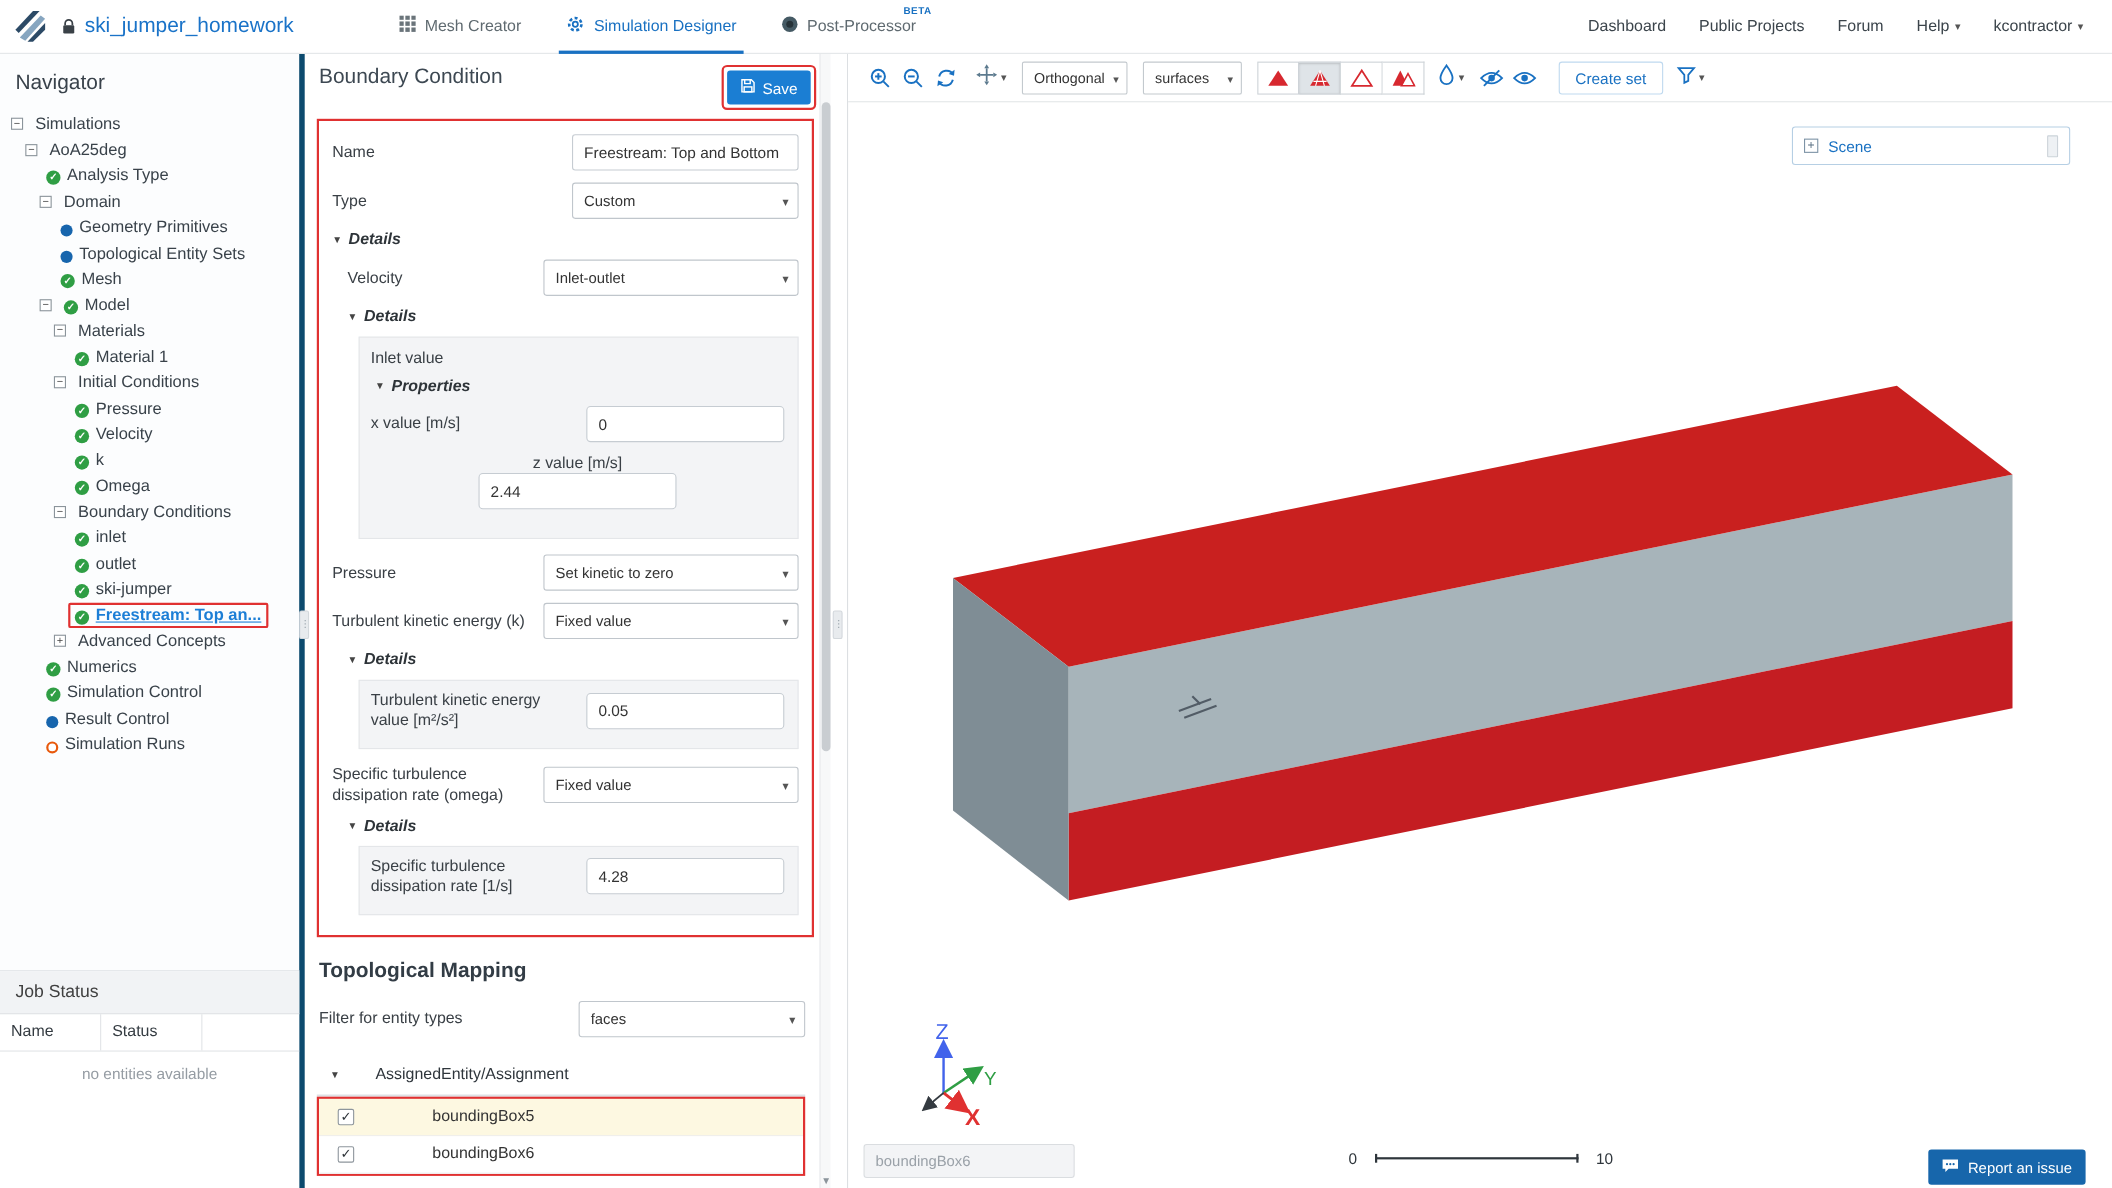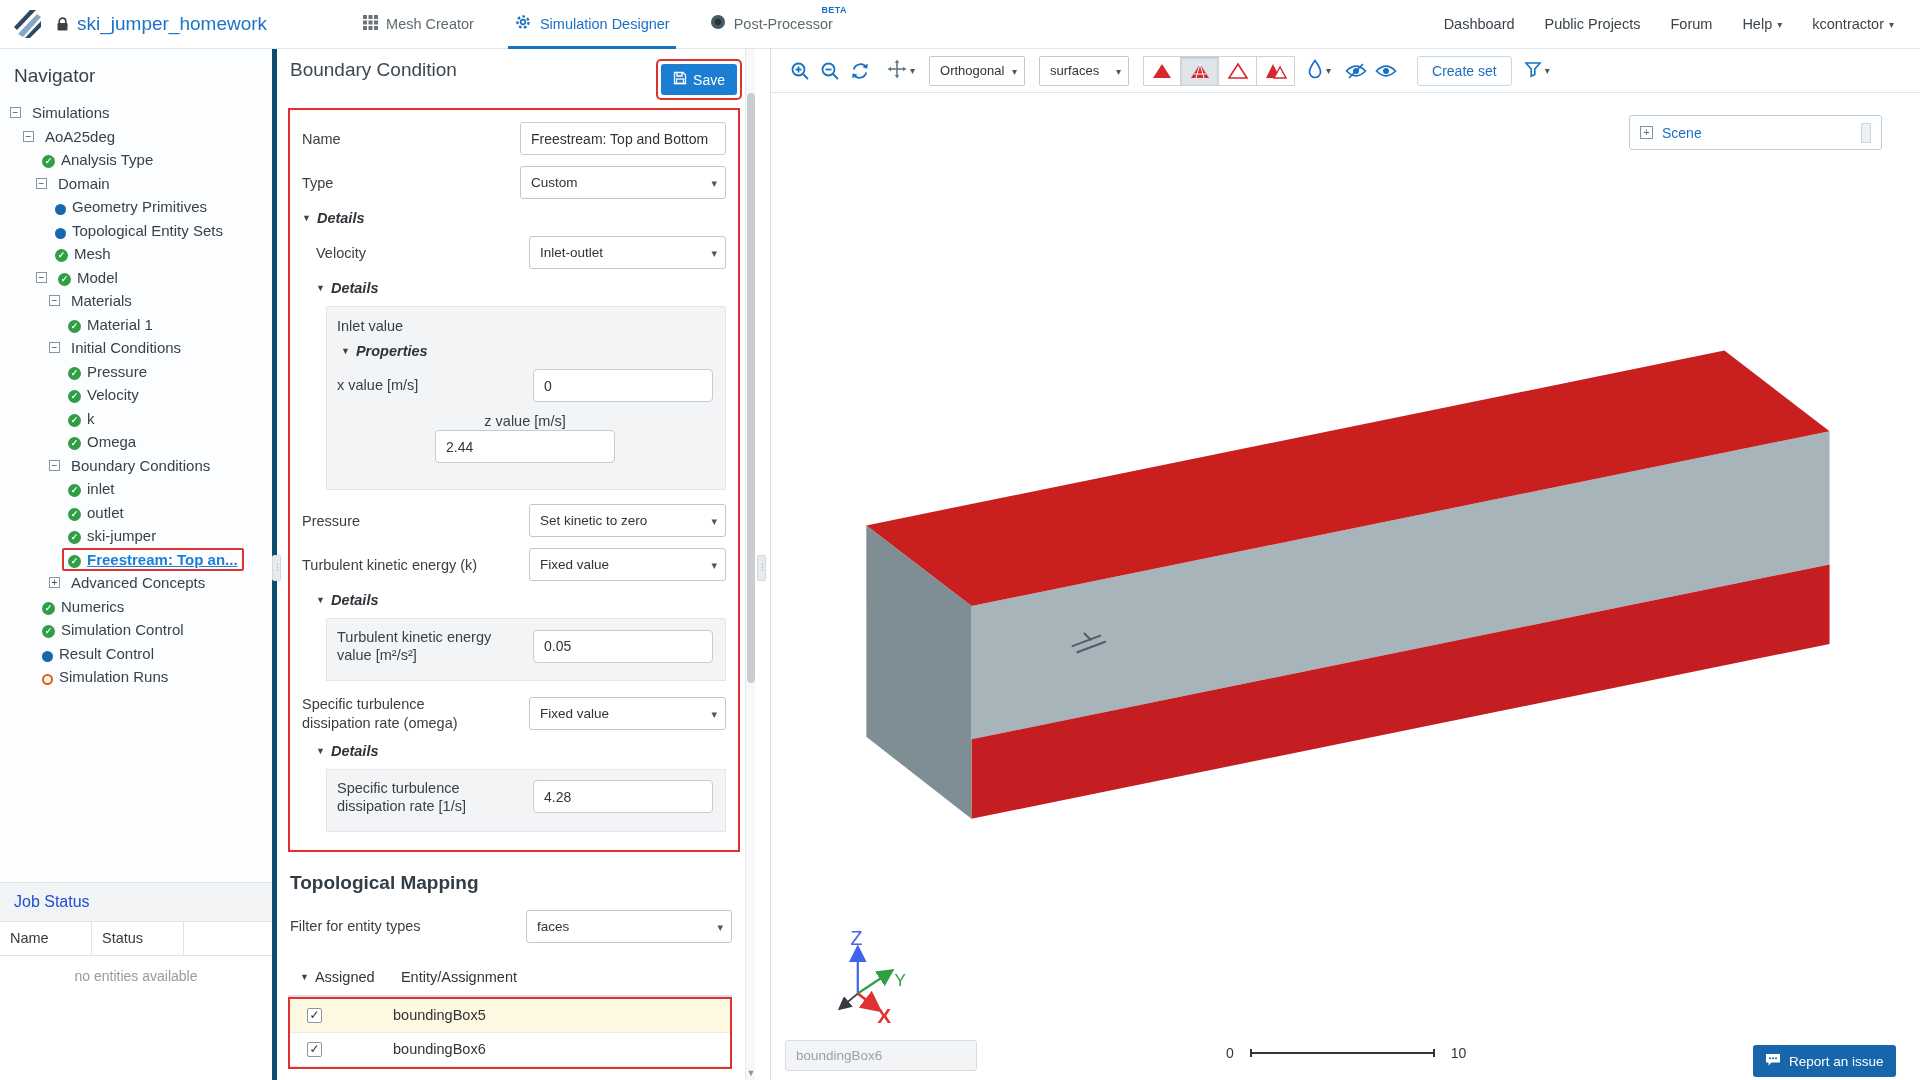--- a/index.html
+++ b/index.html
@@ -32,21 +32,21 @@
   .ti-inner { display:inline-flex; align-items:flex-end; gap:6px; padding:1px 4px; border:2px solid transparent; border-radius:2px; }
   .ti-inner.selected { border-color:#e03131; }
   .ti-inner.selected .ti-label { color:#1c7ed6; text-decoration:underline; font-weight:bold; }
   .st { flex:none; display:inline-block; }
   .st-check { width:13px; height:13px; border-radius:50%; background:#2f9e44; color:#fff;
     font-size:9px; line-height:13px; text-align:center; font-weight:bold; }
   .st-dot { width:11px; height:11px; border-radius:50%; background:#1765ad; }
   .st-pending { width:11px; height:11px; border-radius:50%; border:2.5px solid #e8590c; background:#fff; }
 
   .job-status { height:198px; border-top:1px solid #dfe3e6; background:#fff; }
-  .js-header { background:#f1f3f5; border-bottom:1px solid #e1e4e7; padding:10px 14px; font-size:16px; color:#1d4ed8; }
+  .js-header { background:#f1f3f5; border-bottom:1px solid #e1e4e7; padding:10px 14px; font-size:16px; color:#404040; }
   .js-cols { display:flex; border-bottom:1px solid #e1e4e7; height:34px; font-size:14.5px; color:#343b41; }
   .js-cell { padding:8px 10px; border-right:1px solid #e1e4e7; }
   .js-cell.c1 { width:92px; } .js-cell.c2 { width:92px; } .js-cell.c3 { flex:1; border-right:none; }
   .js-empty { text-align:center; color:#959ca3; font-size:14px; padding-top:12px; }
 
   
   .panel { position:absolute; left:278px; top:49px; width:468px; bottom:0; background:#fff; overflow:hidden; }
   .panel-head { display:flex; align-items:flex-start; justify-content:space-between; padding:10px 4px 4px 12px; }
   .panel-title { font-size:19px; font-weight:500; color:#3d4852; }
   .ann { border:2px solid #e03131; }
@@ -57,41 +57,41 @@
   .form-box { margin:4px 6px 0 10px; padding:12px 12px 14px 12px; }
   .frow { display:flex; align-items:center; justify-content:space-between; margin-bottom:11px; }
   .frow.ind { padding-left:14px; }
   .flabel { font-size:14.5px; color:#3a4046; }
   .flabel.wrap { max-width:180px; line-height:1.25; }
   .tinput { height:33px; border:1px solid #c6ccd2; border-radius:3px; padding:0 10px; font-size:14px;
     font-family:inherit; color:#333; background:#fff; width:206px; }
   .tinput.w180 { width:180px; border-radius:4px; }
   .fselect { position:relative; height:33px; width:206px; border:1px solid #c0c6cc; border-radius:3px;
     background:#fff; display:flex; align-items:center; padding:0 24px 0 10px; font-size:13.5px; color:#333; cursor:pointer; }
-  .fselect.w195 { width:197px; }
+  .fselect.w195 { width:232px; }
   .fselect .car { position:absolute; right:8px; top:10px; font-size:11px; color:#555; }
   .details-head { display:flex; align-items:center; gap:6px; margin:2px 0 10px 0; font-size:14.5px;
     font-weight:bold; font-style:italic; color:#2e3439; }
   .details-head.ind { margin-left:14px; }
   .tri { font-size:9px; color:#444; font-style:normal; }
   .gpanel { background:#f3f4f6; border:1px solid #e4e6e9; margin:0 0 14px 24px; padding:9px 12px 12px 10px; }
   .gp-title { font-size:14.5px; color:#3a4046; margin:2px 0 9px 0; }
   .gp-props { display:flex; align-items:center; gap:6px; font-size:14.5px; font-weight:bold; font-style:italic;
     color:#2e3439; margin:0 0 10px 4px; }
   .grow { display:flex; align-items:center; justify-content:space-between; margin-bottom:10px; }
   .grow:last-child { margin-bottom:4px; }
   .glabel { font-size:14.5px; color:#3a4046; max-width:175px; line-height:1.25; }
 
   .section-title { font-size:19px; font-weight:bold; color:#323c45; margin:20px 0 16px 12px; }
   .filter-row { display:flex; align-items:center; justify-content:space-between; margin:0 14px 0 12px; }
   .topo-table { margin:16px 14px 0 10px; }
   .topo-head { display:flex; align-items:center; height:38px; border-bottom:2px solid #dde1e5;
     font-size:14.5px; color:#2f363c; }
   .th-tri { margin-left:12px; }
-  .th-assigned { margin-left:6px; width:86px; }
+  .th-assigned { margin-left:6px; width:86px;text-align:right; }
   .topo-row { display:flex; align-items:center; height:34px; border-bottom:1px solid #ededee;
     font-size:14.5px; color:#333; background:#fff; }
   .topo-row.hl { background:#fdf8e1; }
   .cb { width:15px; height:15px; border:1px solid #8d959c; border-radius:2px; background:#fff; margin-left:17px;
     font-size:12px; line-height:13px; text-align:center; color:#2d3339; flex:none; cursor:pointer; }
   .topo-name { margin-left:71px; }
   .topo-ann { border:2px solid #e03131; }
 
   .panel-sb { position:absolute; left:745px; top:49px; width:10px; bottom:0; background:#f7f8f9; border-left:1px solid #e8eaec; }
   .panel-sb .thumb { position:absolute; left:1px; top:44px; width:8px; height:590px; background:#c9cdd1; border-radius:4px; }

